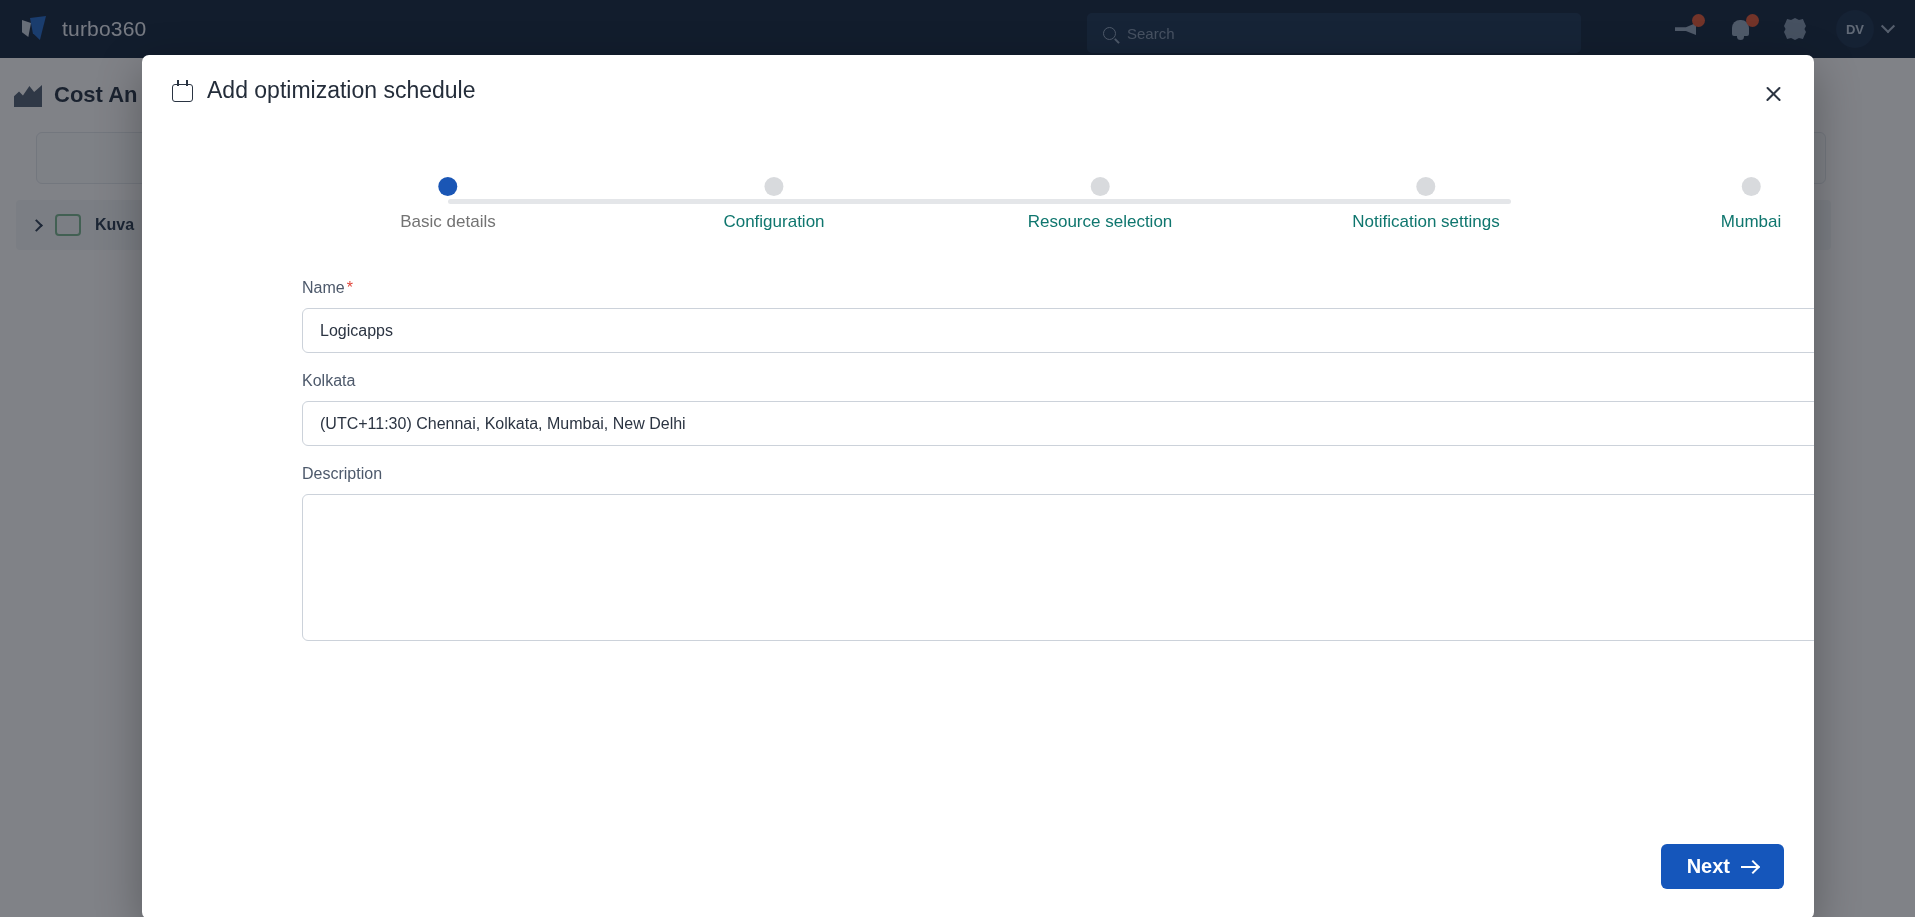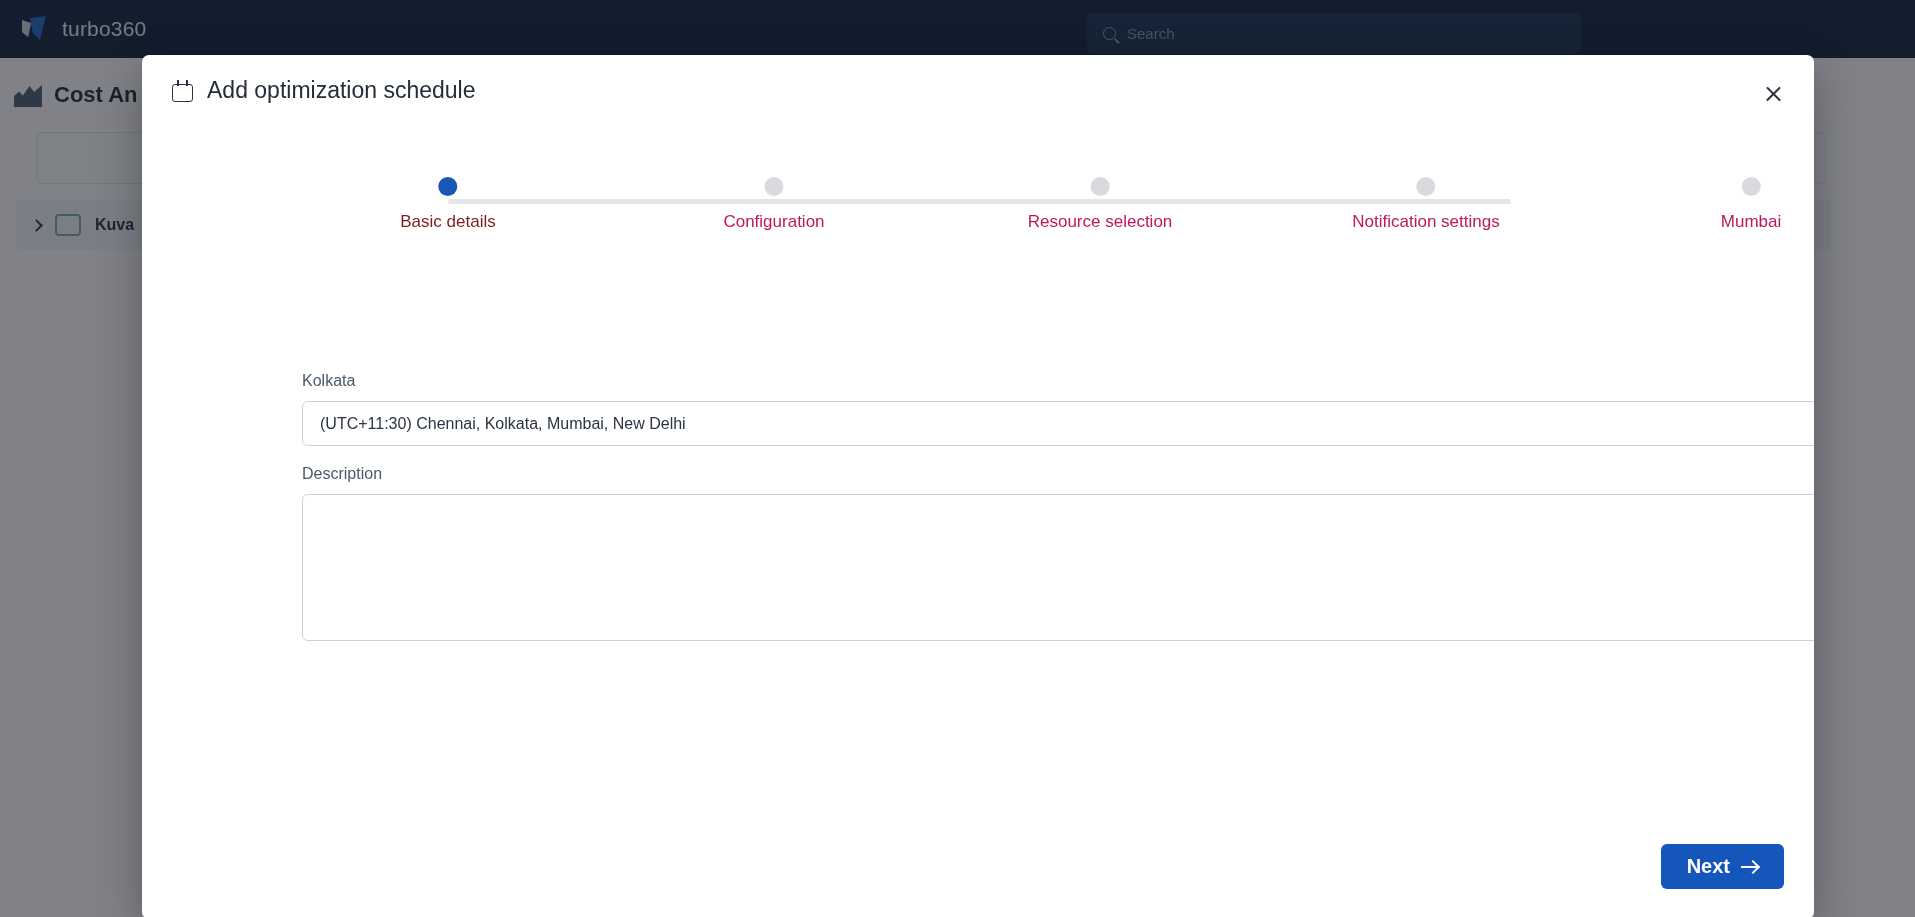--- a/index.html
+++ b/index.html
@@ -219,22 +219,22 @@
   .step {
     position:absolute; top:0; transform:translateX(-50%);
     display:flex; flex-direction:column; align-items:center; gap:16px;
     cursor:pointer;
   }
   .step .dot {
     width:19px; height:19px; border-radius:50%; background:#d8dadd;
     position:relative; z-index:2;
   }
   .step.active .dot { background:#1a56b5; }
-  .step .lbl { font-size:17px; color:#be185d; white-space:nowrap; }
-  .step.active .lbl { color:#7f1d1d; }
+  .step .lbl { font-size:17px; color:#0f766e; white-space:nowrap; }
+  .step.active .lbl { color:#737373; }
 
   
   #form { position:absolute; left:0; right:0; top:205px; bottom:0; }
   .field { position:absolute; left:160px; width:1593px; }
   .field-head {
     display:flex; align-items:center; justify-content:space-between; height:24px;
   }
   .field-label { font-size:16px; color:#4d596b; }
   .req { color:#e0453a; font-size:16px; margin-left:2px; }
 
@@ -281,20 +281,37 @@
           <div class="wing-b"></div>
       </div>
       <div id="brand-name">turbo360</div>
     </div>
 
     <div id="global-search">
       <span class="mag"></span>
       <span class="ph">Search</span>
     </div>
 
+    <div id="header-actions">
+      <div class="hdr-icon">
+        <span class="megaphone"></span>
+          <span class="hdr-badge"></span>
+      </div>
+      <div class="hdr-icon">
+        <span class="bell"></span>
+          <span class="hdr-badge"></span>
+      </div>
+      <div class="hdr-icon">
+        <span class="gear"></span>
+      </div>
+      <div id="avatar-chip">
+        <div id="avatar">DV</div>
+        <span class="chev-d"></span>
+      </div>
+    </div>
   </div>
 
   <div id="bg-page">
     <div id="bg-title">
       <span id="bg-title-icon"></span>
       <span>Cost An</span>
     </div>
     <div id="bg-filterbar"></div>
     <div id="bg-treerow">
       <span class="chev-r"></span>
@@ -356,20 +373,31 @@
       <span class="lbl">Notification settings</span>
     </div>
     <div class="step" style="left:1609px">
       <span class="dot"></span>
       <span class="lbl">Mumbai</span>
     </div>
   </div>
 
   <div id="form">
 
+    <div class="field" id="field-name">
+      <div class="field-head">
+        <div>
+          <span class="field-label">Name</span><span class="req">*</span>
+        </div>
+
+      </div>
+      <div class="ctl">
+        <span>Logicapps</span>
+      </div>
+    </div>
 
     <div class="field" id="field-timezone">
       <div class="field-head">
         <span class="field-label">Kolkata</span>
 
       </div>
       <div class="ctl select">
         <span>(UTC+11:30) Chennai, Kolkata, Mumbai, New Delhi</span>
 
       </div>

